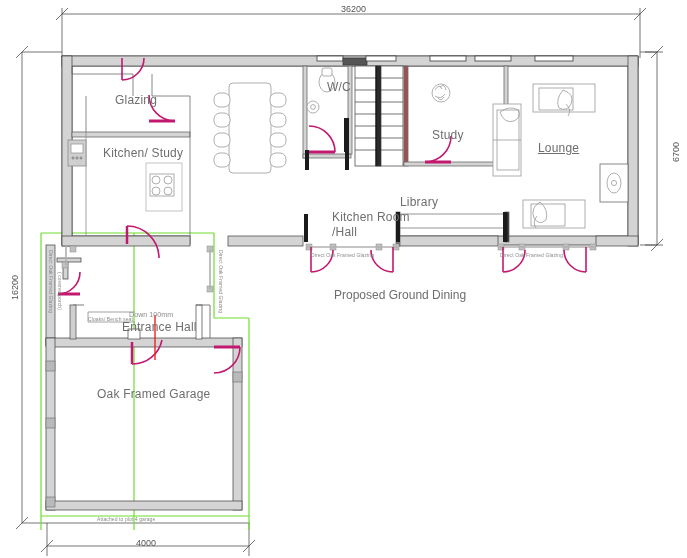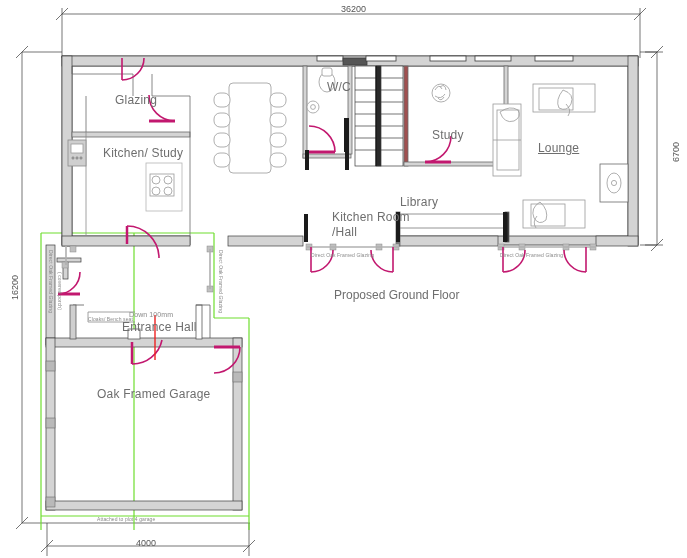--- a/index.html
+++ b/index.html
@@ -308,21 +308,21 @@
   <div class="lbl room" style="left:432px;top:128px;">Study</div>
   <div class="lbl room" style="left:538px;top:141px;text-decoration:underline;">Lounge</div>
   <div class="lbl room" style="left:400px;top:195px;">Library</div>
   <div class="lbl room" style="left:332px;top:210px;">Kitchen Room</div>
   <div class="lbl room" style="left:332px;top:225px;">/Hall</div>
   <div class="lbl room" style="left:122px;top:273px;margin-top:47px;">Entrance Hall</div>
   <div class="lbl room" style="left:97px;top:387px;">Oak Framed Garage</div>
 </div>
 
 <div>
-  <div class="lbl title" style="left:334px;top:288px;">Proposed Ground Floor</div>
+  <div class="lbl title" style="left:334px;top:288px;">Proposed Ground Dining</div>
 </div>
 
 <div>
   <div class="lbl dim" style="left:341px;top:4px;">36200</div>
   <div class="lbl dim vert" style="left:671px;top:162px;transform:rotate(-90deg);">6700</div>
   <div class="lbl dim vert" style="left:10px;top:300px;transform:rotate(-90deg);">16200</div>
   <div class="lbl dim" style="left:136px;top:538px;">4000</div>
 </div>
 
 <div>

